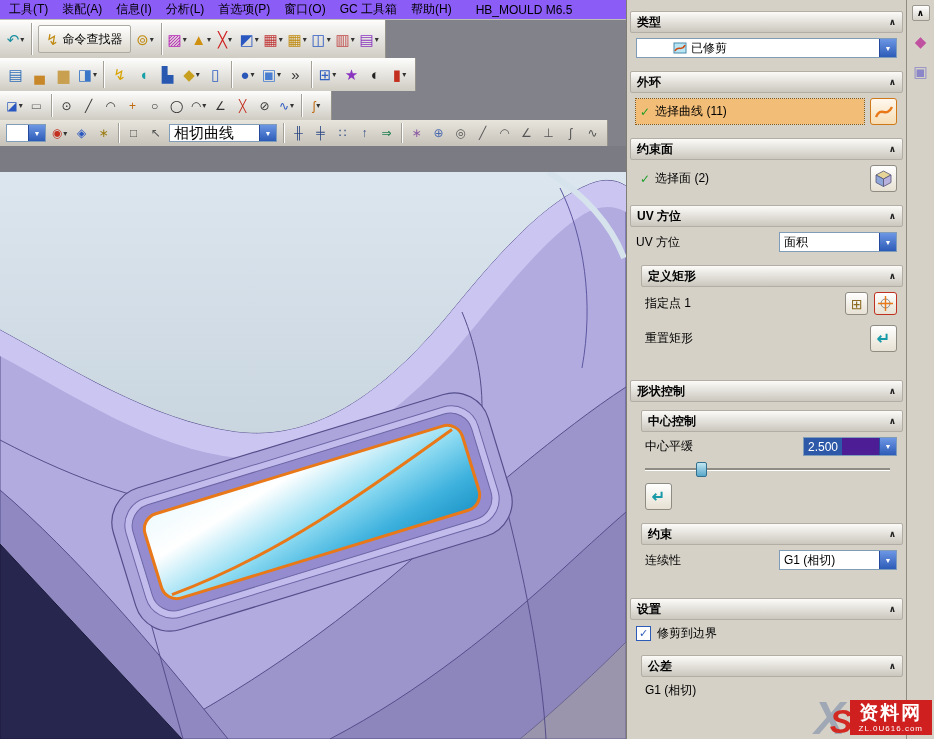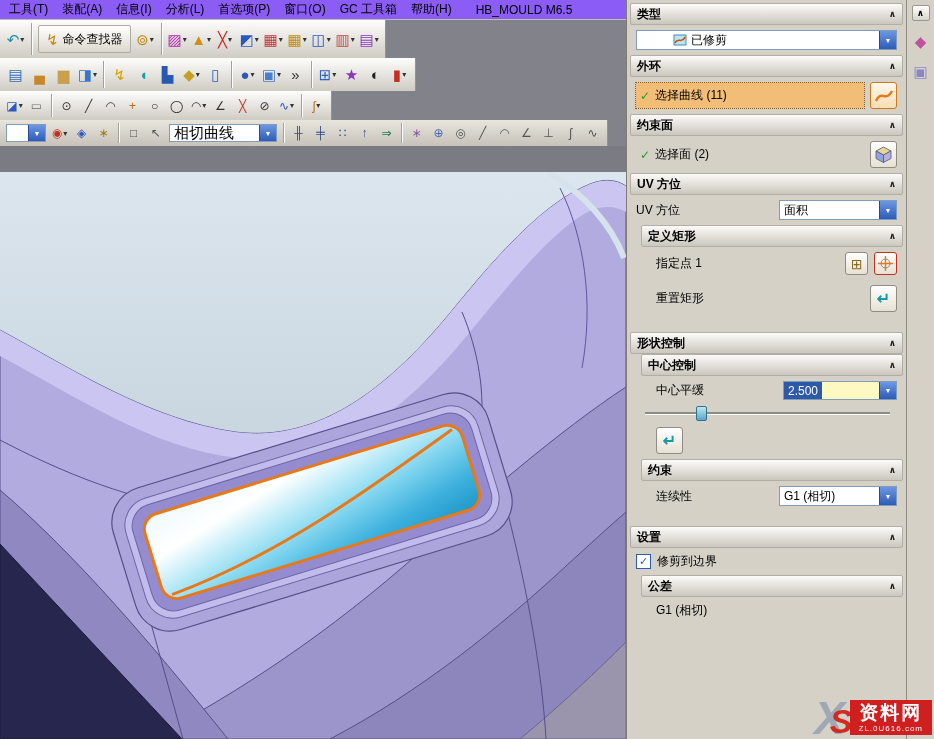--- a/index.html
+++ b/index.html
@@ -23,42 +23,42 @@
   .tctext{flex:1;padding:0 4px;font-size:15px;white-space:nowrap;overflow:hidden;}
   .cbtn{width:16px;align-self:stretch;display:flex;align-items:center;justify-content:center;
         background:linear-gradient(#6d97e4,#2d5cb8);color:#fff;font-size:7px;border-left:1px solid #23489c;}
   .tbigbtn{display:inline-flex;align-items:center;gap:4px;padding:0 7px;height:26px;margin:0 2px;
            border:1px solid #aeab a2;border:1px solid #aeaba2;border-radius:2px;background:linear-gradient(#ffffff,#ddd8ce);}
   .darkstrip{height:27px;background:#7b7b83;}
   .viewport{position:absolute;left:0;top:172px;width:626px;height:567px;display:block;}
   
   .panel{position:absolute;left:626px;top:0;width:280px;height:739px;background:#d5d1c7;
          border-left:1px solid #7f7c74;box-sizing:border-box;padding-top:3px;}
-  .sec-h{height:20px;margin:0 3px 0 3px;display:flex;align-items:center;padding:0 6px;
+  .sec-h{height:20px;margin:8px 3px 0 3px;display:flex;align-items:center;padding:0 6px;
          background:linear-gradient(#fcfbf8,#cbc7be);border:1px solid #b2aea5;border-radius:2px;font-weight:bold;text-align:right;}
   .sec-h.sub{margin-left:14px;}
   .caret{margin-left:auto;font-size:9px;font-weight:bold;color:#222;}
   .prow{display:flex;align-items:center;gap:6px;padding:5px 9px;}
-  .prow.ind{padding-left:18px;margin-left:11px;}
+  .prow.ind{padding-left:18px;}
   .plabel{flex:1;white-space:nowrap;}
   .sel-line{flex:1;display:flex;align-items:center;gap:5px;padding:4px 4px;}
   .hl{background:#f2bd77;outline:1px dotted #8a5a10;}
   .check{color:#1e9e28;font-size:12px;font-weight:bold;}
   .tool-btn{width:27px;height:27px;display:flex;align-items:center;justify-content:center;padding:0;
             background:linear-gradient(#ffffff,#e7e1d3);border:1px solid #8f8c83;border-radius:3px;}
   .tool-btn.sm{width:23px;height:23px;}
   .tool-btn.active{border:1px solid #d07818;background:linear-gradient(#fff8ee,#f6ddb4);}
   .tool-btn.hot{border:1px solid #c03020;}
   .ret{color:#189aa8;font-size:16px;font-weight:bold;line-height:1;}
   .combo{display:flex;align-items:center;height:20px;background:#fff;border:1px solid #7f9db9;box-sizing:border-box;}
   .combo.wide{flex:1;padding-left:34px;}
   .combo.w118{width:118px;}
   .ctext{flex:1;padding:0 4px;white-space:nowrap;overflow:hidden;}
   .cicon{margin-left:2px;display:flex;}
-  .spin{display:flex;align-items:center;width:114px;height:19px;background:#fef9c3;border:1px solid #7f9db9;box-sizing:border-box;}
+  .spin{display:flex;align-items:center;width:94px;height:19px;background:#4c1d95;border:1px solid #7f9db9;box-sizing:border-box;}
   .selval{background:#2e59a8;color:#fff;padding:0 4px;height:100%;display:flex;align-items:center;}
   .spin .fill{flex:1;}
   .slider{position:relative;height:15px;margin:0 16px 2px 18px;}
   .track{position:absolute;left:0;right:0;top:7px;height:2px;background:#8f8c83;border-bottom:1px solid #fff;}
   .handle{position:absolute;top:1px;width:9px;height:13px;border-radius:2px;
           background:linear-gradient(#c2e6f1,#57a6c9);border:1px solid #33708f;}
   .cb{width:13px;height:13px;background:#fff;border:1px solid #2d5cb8;display:inline-flex;align-items:center;justify-content:center;}
   .cb .tick{color:#2d5cb8;font-size:11px;font-weight:bold;line-height:1;}
   .gap{height:15px;}
   

